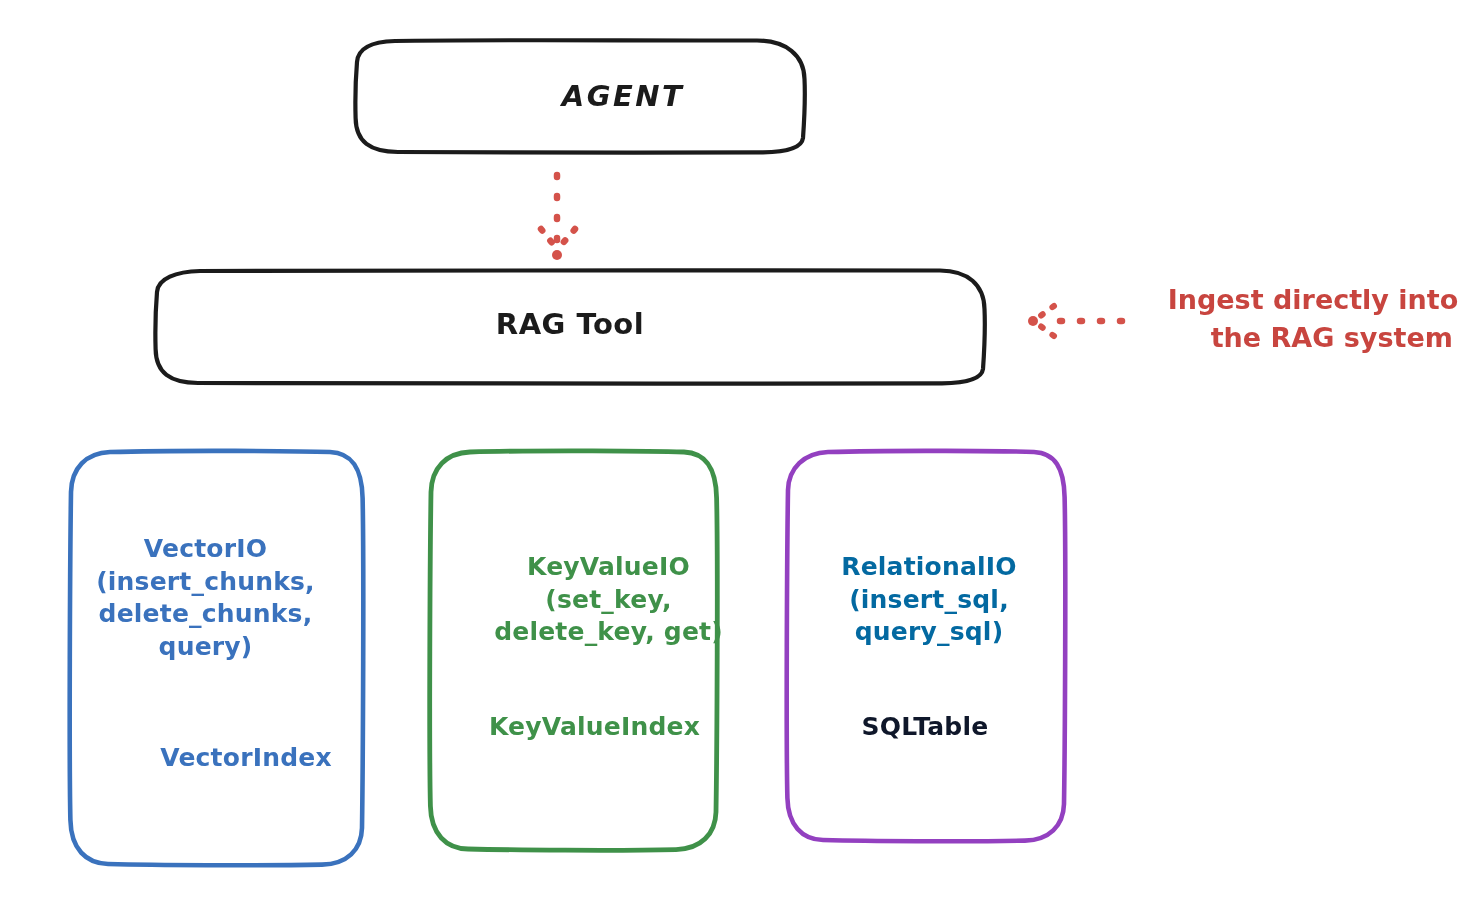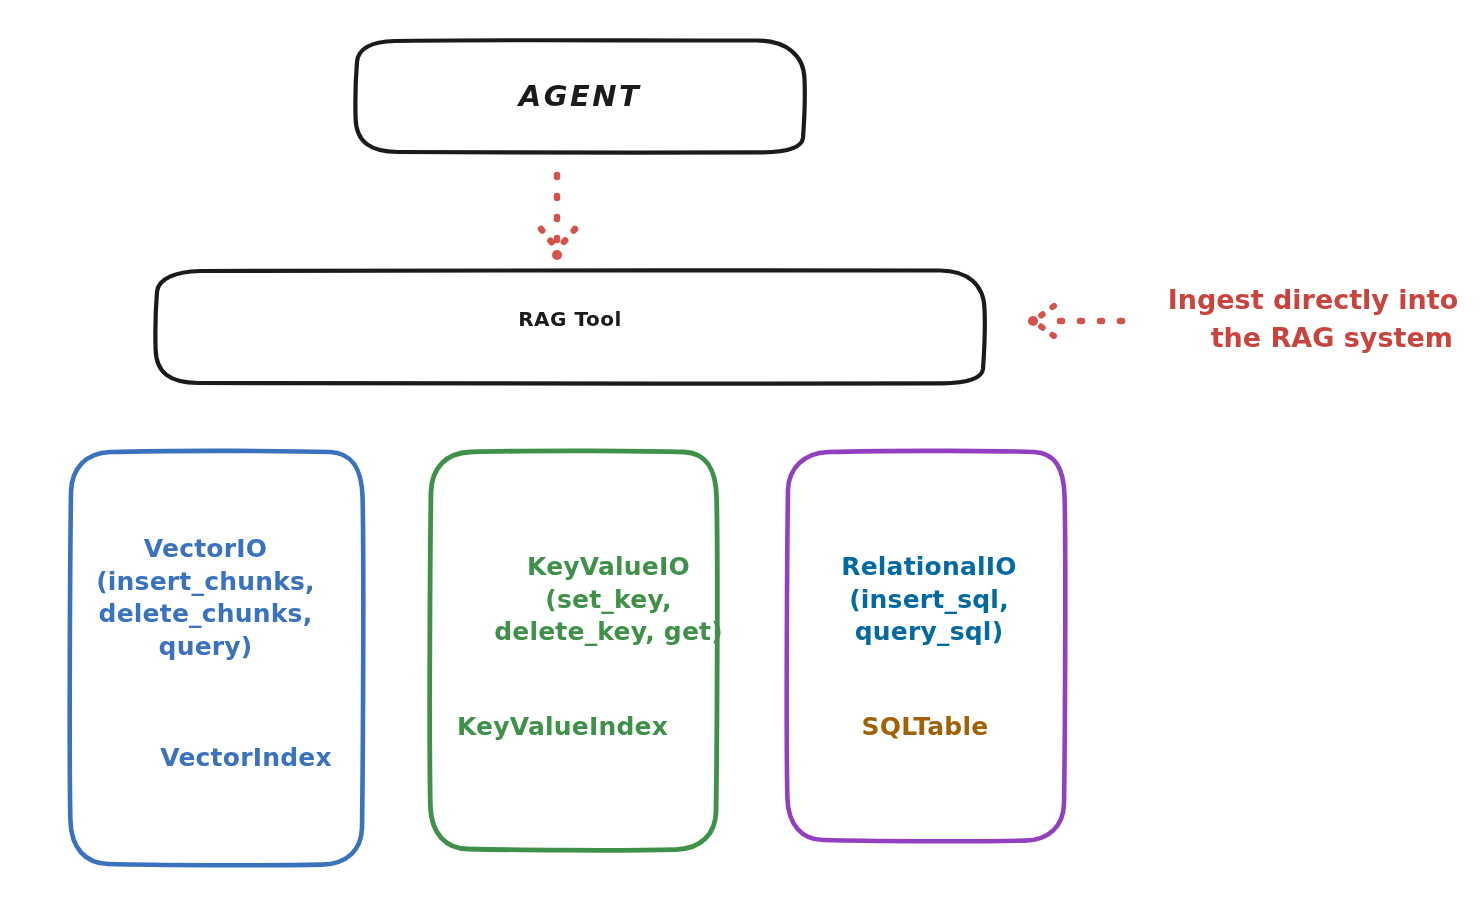--- a/index.html
+++ b/index.html
@@ -31,43 +31,44 @@
   
   #agent-label {
     left: 355px;
     top: 78px;
     width: 450px;
     font-size: 29px;
     font-style: italic;
     font-weight: 700;
     letter-spacing: 2.5px;
     color: #1b1b1b;
+    padding-left: 43px;
   }
   
   #ragtool-label {
     left: 155px;
     top: 306px;
     width: 830px;
-    font-size: 20px;
+    font-size: 29px;
     font-weight: 600;
     letter-spacing: 0.5px;
     color: #1b1b1b;
   }
   
   .card-label {
     font-size: 25px;
     font-weight: 600;
     letter-spacing: 0.2px;
   }
   #vector-api-label   { left: 68px;  top: 533px; width: 275px; color: #3a72bd; }
   #vector-index-label { left: 68px;  top: 742px; width: 356px; color: #3a72bd; }
   #kv-api-label       { left: 428px; top: 551px; width: 285px; color: #3f9149; margin-left: 38px; }
-  #kv-index-label     { left: 420px; top: 711px; width: 285px; color: #3f9149; }
+  #kv-index-label     { left: 452px; top: 711px; width: 285px; color: #3f9149; }
   #rel-api-label      { left: 792px; top: 551px; width: 274px; color: #0369a1; }
-  #rel-index-label    { left: 788px; top: 711px; width: 274px; color: #a16207; }
+  #rel-index-label    { left: 788px; top: 711px; width: 274px; color: #0f172a; }
   
   #ingest-note {
     position: absolute;
     left: 1148px;
     top: 281px;
     width: 330px;
     font-size: 27px;
     font-weight: 600;
     line-height: 1.40;
     color: #c8453f;

